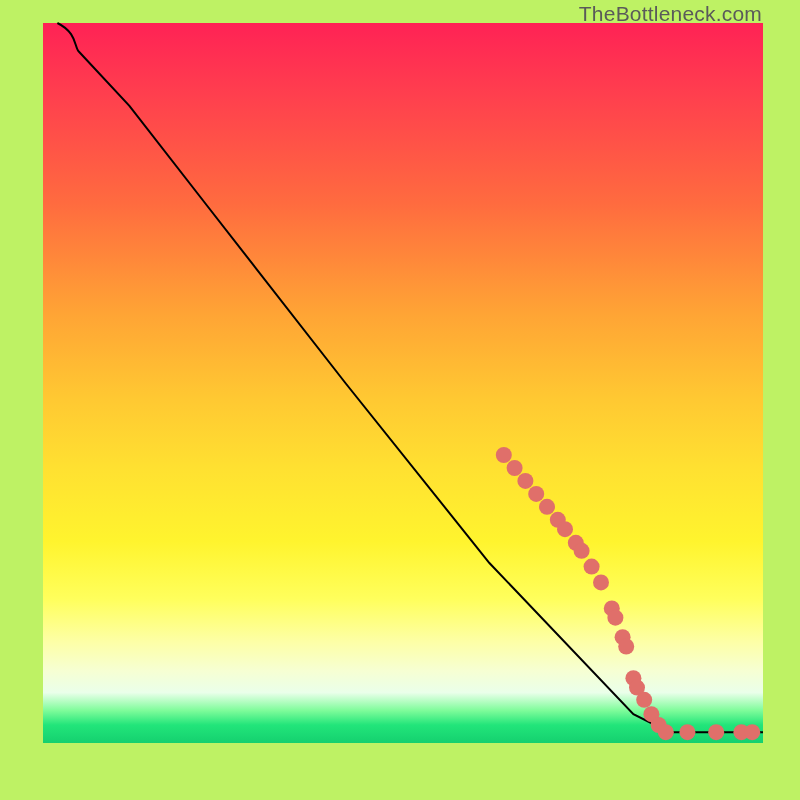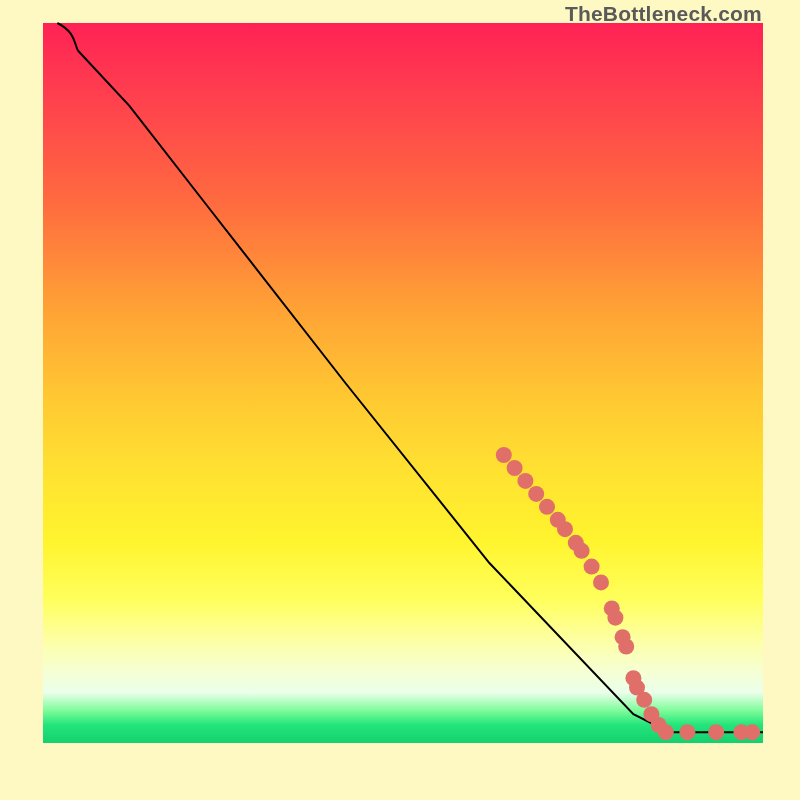--- a/index.html
+++ b/index.html
@@ -8,22 +8,21 @@
     width: 800px;
     height: 800px;
     background: #000;
     font-family: Arial, Helvetica, sans-serif;
     overflow: hidden;
   }
   .frame {
     position: relative;
     width: 800px;
     height: 800px;
-    background: #fef9c3;
-    font-weight: bold;
+    background: #bef264;
   }
   .plot {
     position: absolute;
     left: 43px;
     top: 23px;
     width: 720px;
     height: 720px;
     
     background: linear-gradient(
       to bottom,

